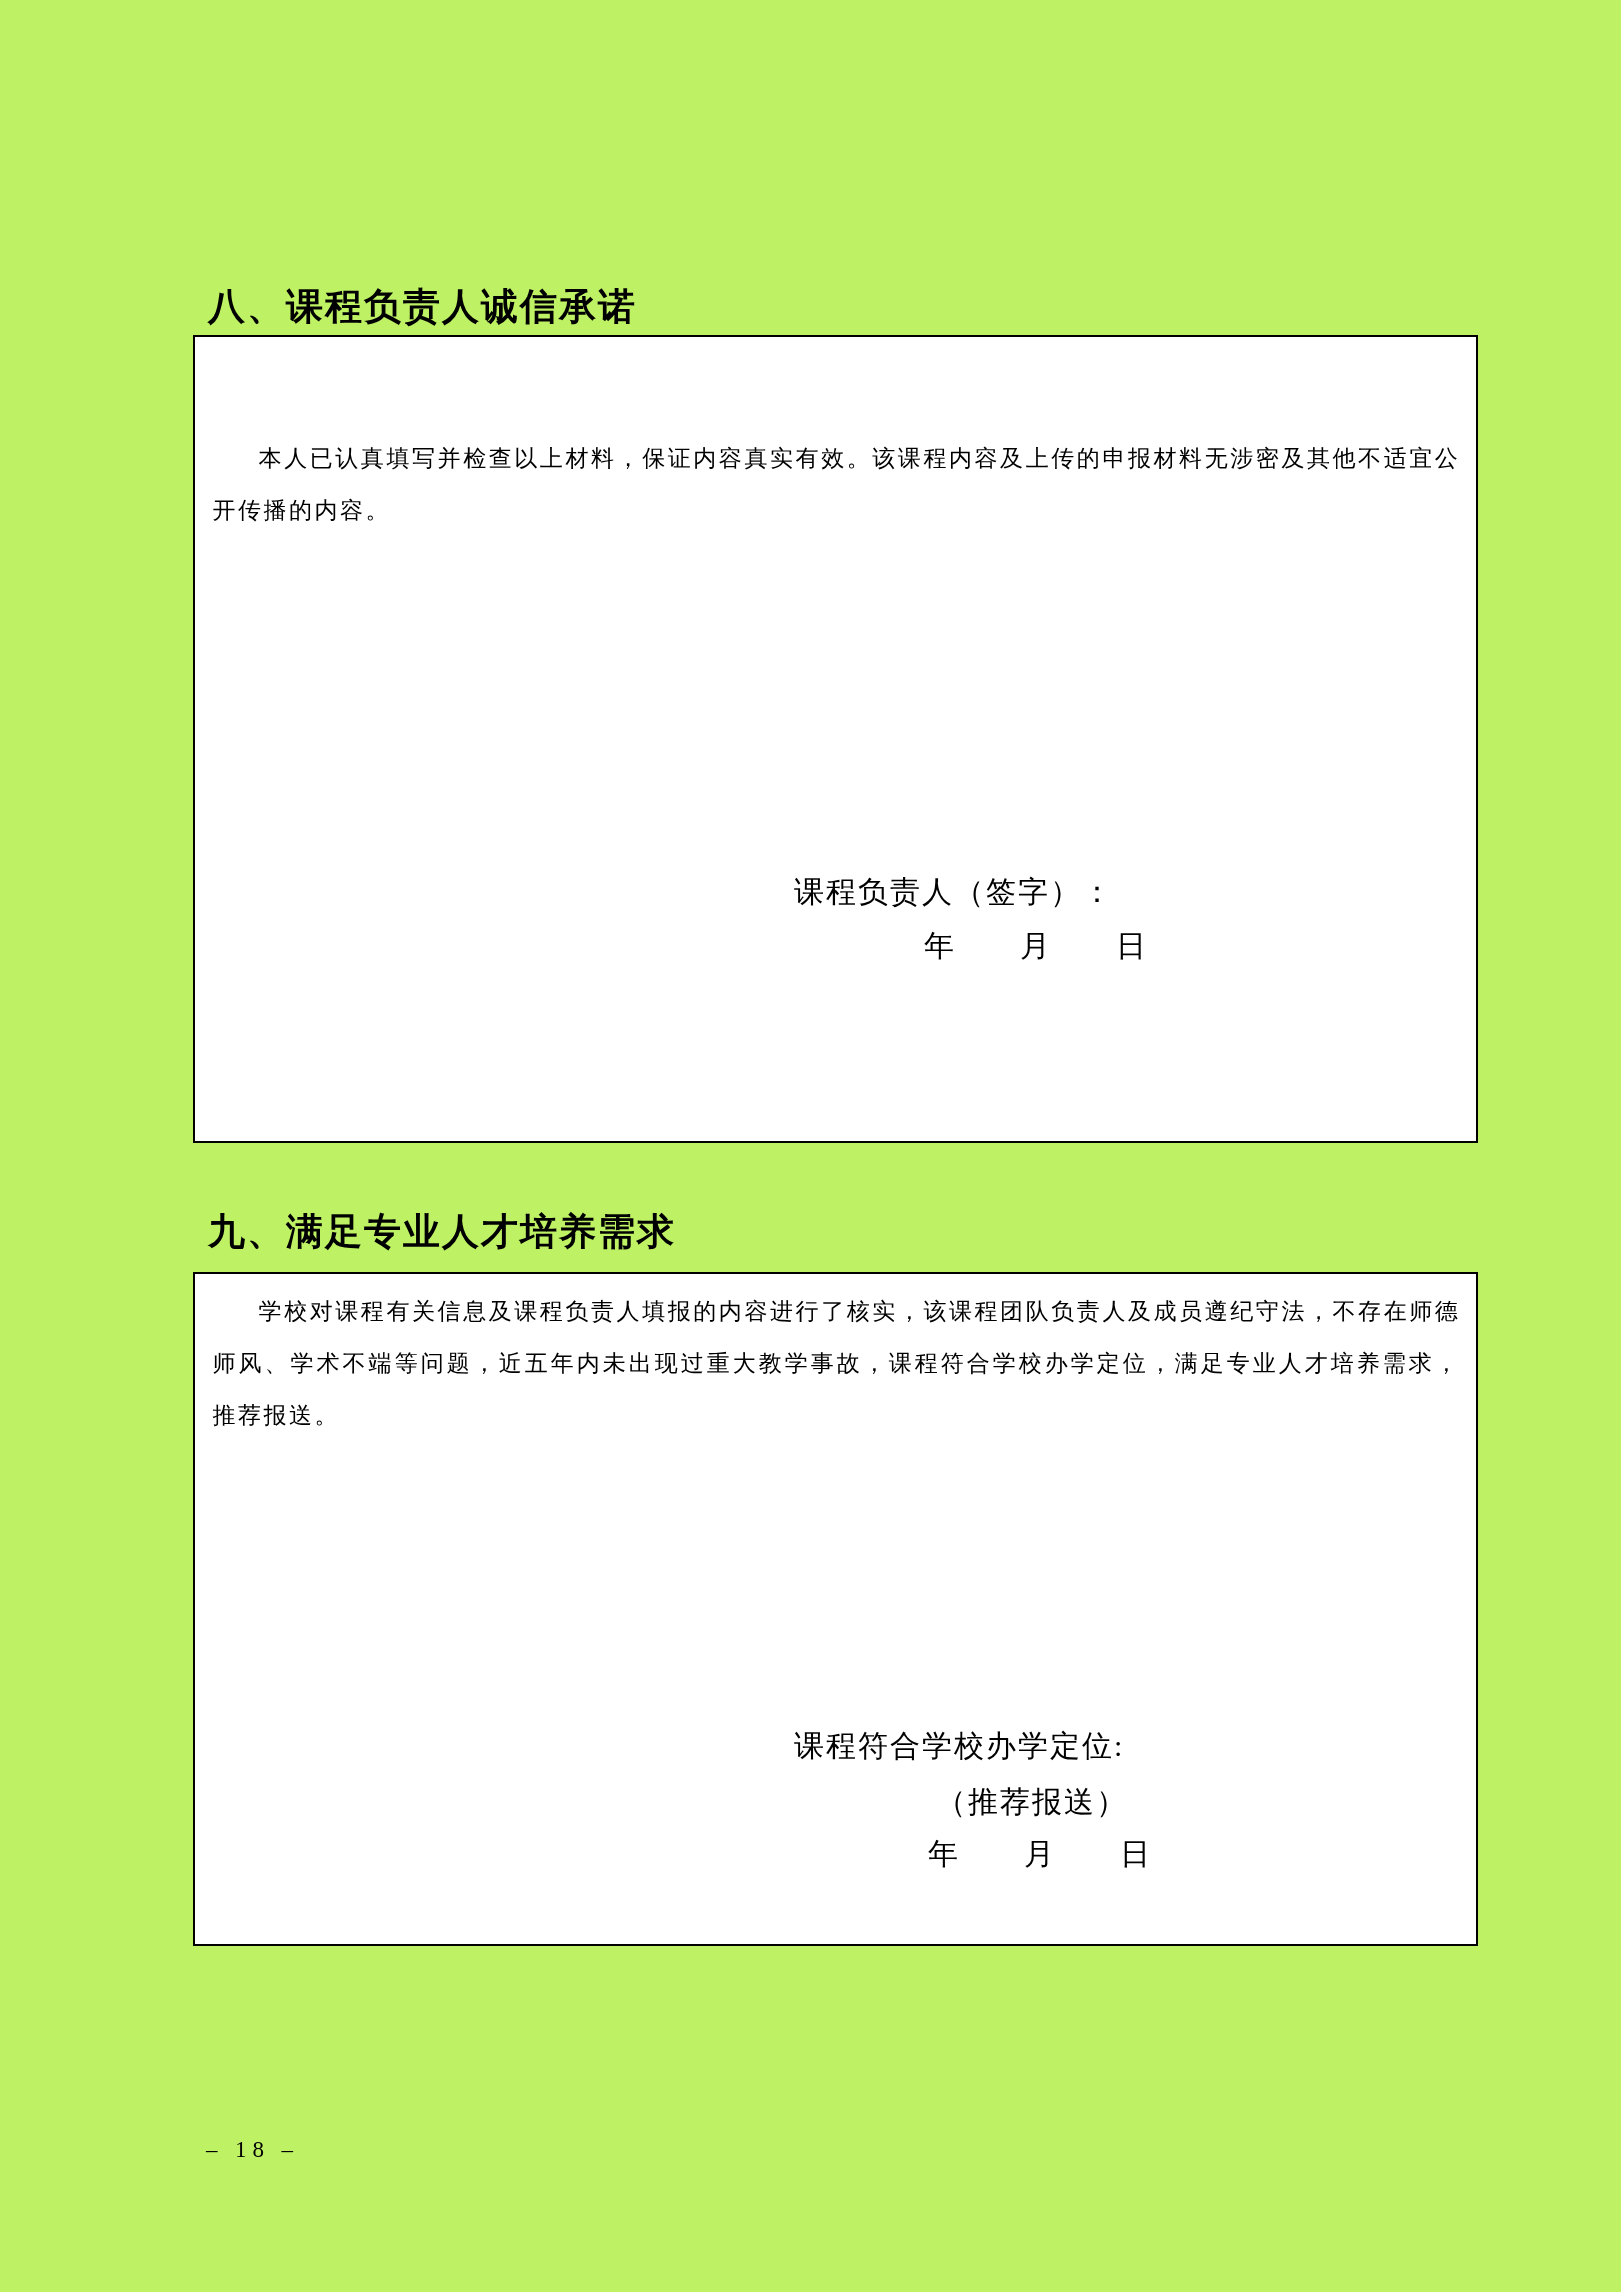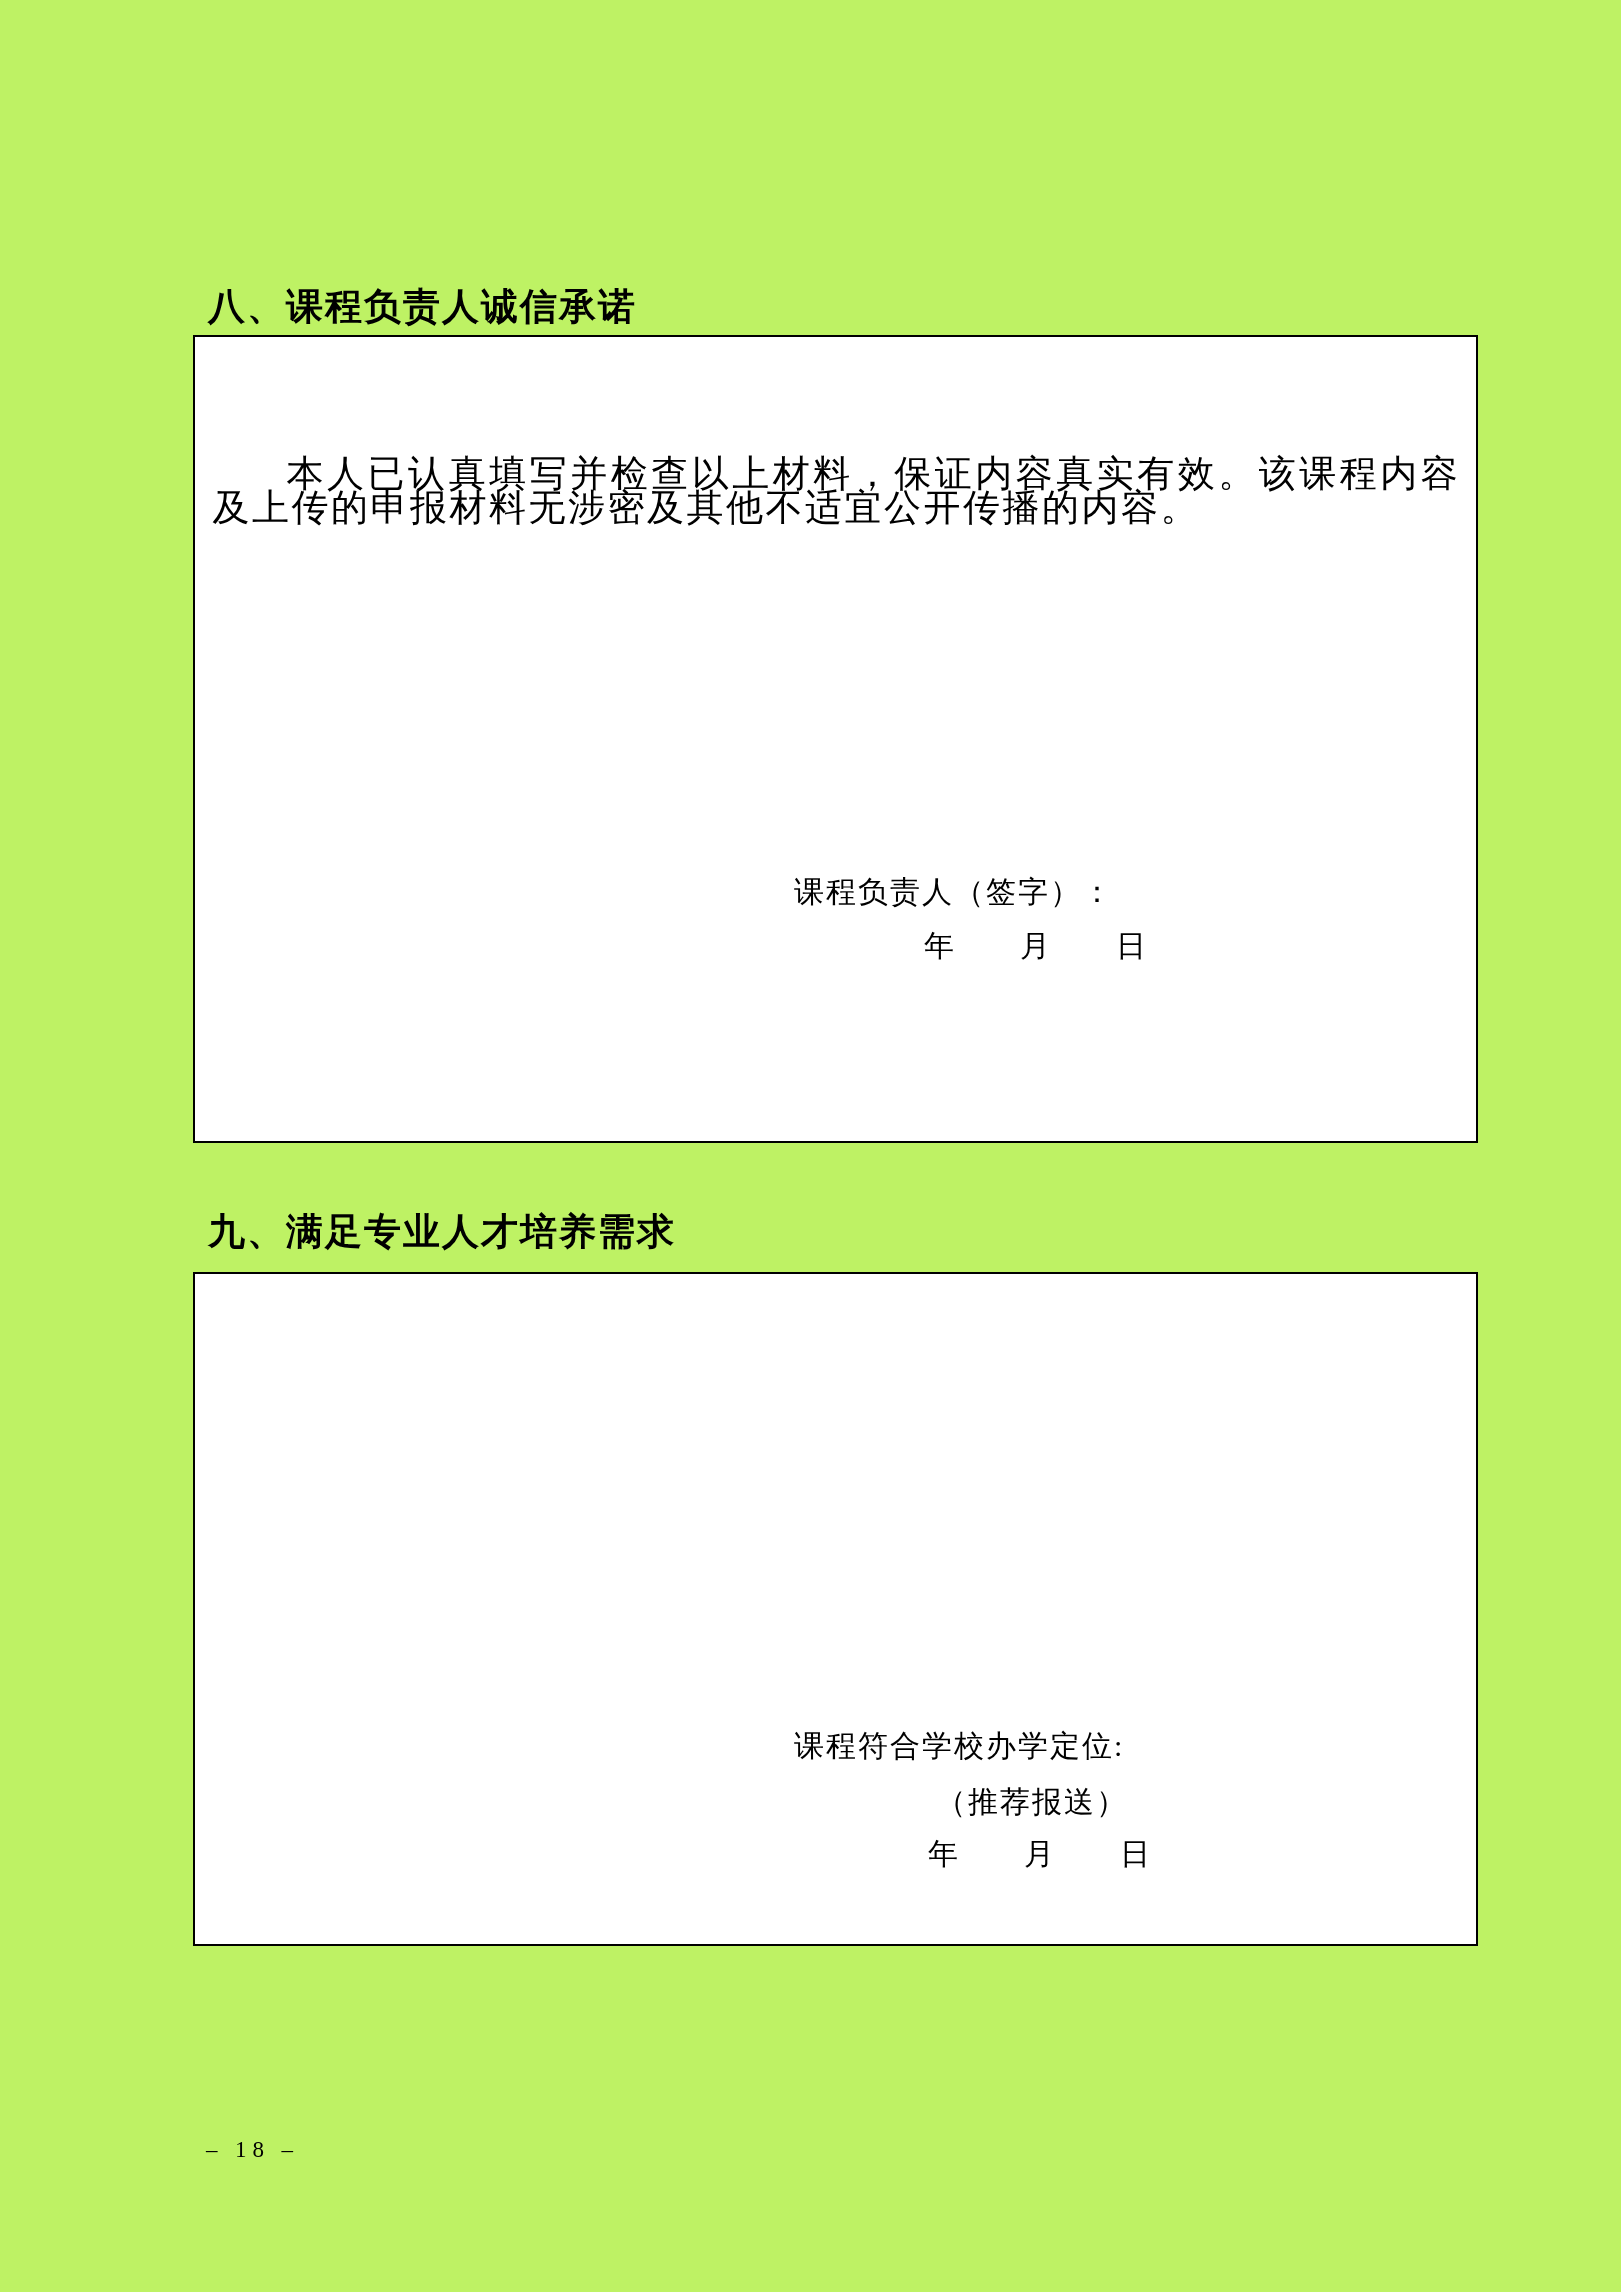--- a/index.html
+++ b/index.html
@@ -37,28 +37,27 @@
     width: 1285px;
     border: 2px solid #000000;
     background: #ffffff;
   }
   .box-1 { top: 335px; height: 808px; }
   .box-2 { top: 1272px; height: 674px; }
   .body-text {
     position: absolute;
     left: 17.6px;
     right: 15.7px;
-    font-size: 37px;
-    line-height: 34px;
+    font-size: 23px;
+    line-height: 52px;
     letter-spacing: 2.5px;
     text-align: justify;
     text-indent: 2em;
     word-break: break-all;
     color: #000000;
-    margin-top: 24px;
   }
   .box-1 .body-text { top: 96px; }
   .box-2 .body-text { top: 11.8px; }
   .sig-line {
     position: absolute;
     font-size: 30px;
     letter-spacing: 2px;
     white-space: pre;
     color: #000000;
     text-align: center;
@@ -88,20 +87,21 @@
 
   <div class="box box-1">
     <p class="body-text">本人已认真填写并检查以上材料，保证内容真实有效。该课程内容及上传的申报材料无涉密及其他不适宜公开传播的内容。</p>
     <div class="sig-line sig1-label">课程负责人（签字）：</div>
     <div class="sig-line sig1-date">年　　月　　日</div>
   </div>
 
   <h2 class="sec-title title-9">九、满足专业人才培养需求</h2>
 
   <div class="box box-2">
+    <p class="body-text">学校对课程有关信息及课程负责人填报的内容进行了核实，该课程团队负责人及成员遵纪守法，不存在师德师风、学术不端等问题，近五年内未出现过重大教学事故，课程符合学校办学定位，满足专业人才培养需求，推荐报送。</p>
     <div class="sig-line sig2-label">课程符合学校办学定位:</div>
     <div class="sig-line sig2-seal">（推荐报送）</div>
     <div class="sig-line sig2-date">年　　月　　日</div>
   </div>
 
   <div class="page-number">– 18 –</div>
 
 </div>
 
 

